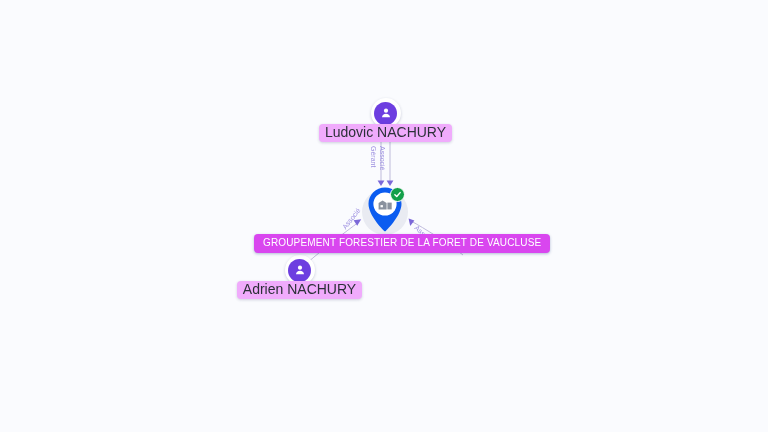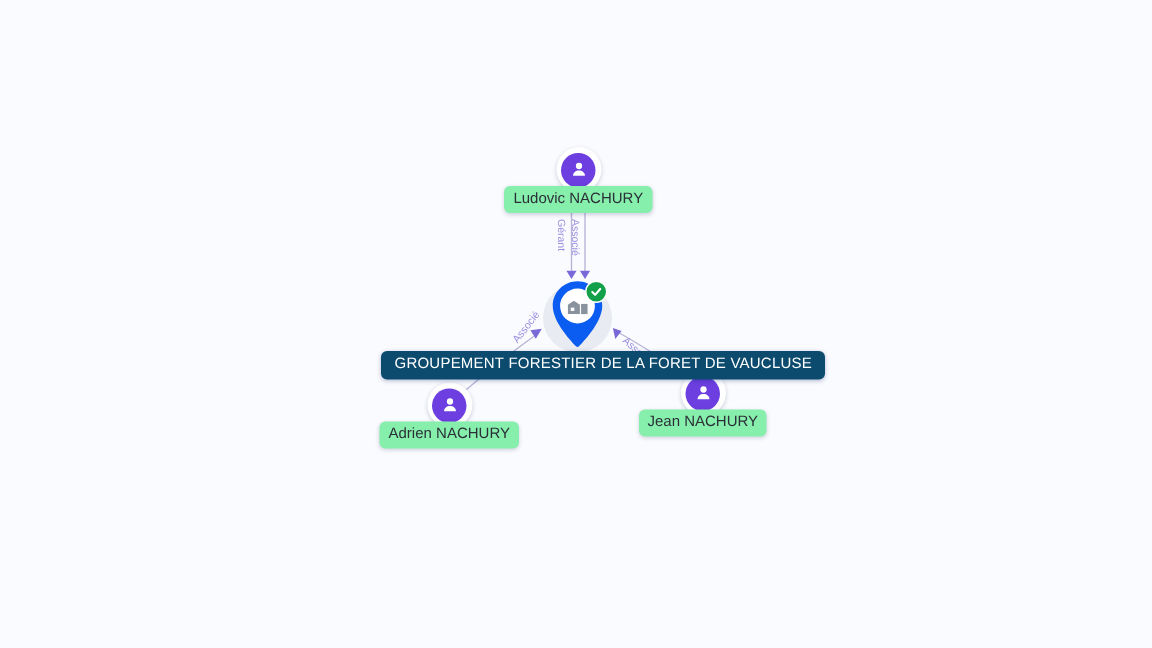--- a/index.html
+++ b/index.html
@@ -57,24 +57,24 @@
     background: #6d3ee0;
     display: flex;
     align-items: center;
     justify-content: center;
   }
   .avatar-disc svg { display: block; }
 
   
   .name-chip {
     margin-top: -4px;
-    background: #86efac;
+    background: #f0abfc;
     border-radius: 4px;
     padding: 3px 6px 4px 6px;
-    font-size: 10px;
+    font-size: 14px;
     line-height: 11px;
     color: #2b3038;
     white-space: nowrap;
     box-shadow: 0 1px 3px rgba(30, 40, 90, 0.20);
     position: relative;
     z-index: 4;
   }
 
   
   #company-node {
@@ -107,21 +107,21 @@
     align-items: center;
     justify-content: center;
     box-sizing: border-box;
   }
 
   
   #company-title {
     position: absolute;
     left: 254px;
     top: 234px;
-    background: #0c4a6e;
+    background: #d946ef;
     color: #ffffff;
     font-size: 10px;
     line-height: 12px;
     letter-spacing: 0.15px;
     padding: 3px 9px 4px 9px;
     border-radius: 4px;
     white-space: nowrap;
     box-shadow: 0 1px 3px rgba(10, 40, 120, 0.30);
     z-index: 6;
   }
@@ -201,25 +201,14 @@
       <div class="avatar-disc">
         <svg width="14" height="14" viewBox="0 0 24 24" fill="#ffffff">
           <circle cx="12" cy="8" r="3.6"></circle>
           <path d="M5.2 19.2c0-3.8 3.1-6 6.8-6s6.8 2.2 6.8 6z"></path>
         </svg>
       </div>
     </div>
     <div class="name-chip">Adrien NACHURY</div>
   </div>
 
-  <div class="node" style="left:427px; top:247px; width:83px;">
-    <div class="avatar-ring">
-      <div class="avatar-disc">
-        <svg width="14" height="14" viewBox="0 0 24 24" fill="#ffffff">
-          <circle cx="12" cy="8" r="3.6"></circle>
-          <path d="M5.2 19.2c0-3.8 3.1-6 6.8-6s6.8 2.2 6.8 6z"></path>
-        </svg>
-      </div>
-    </div>
-    <div class="name-chip">Jean NACHURY</div>
-  </div>
 
 </div>
 
 </body></html>

